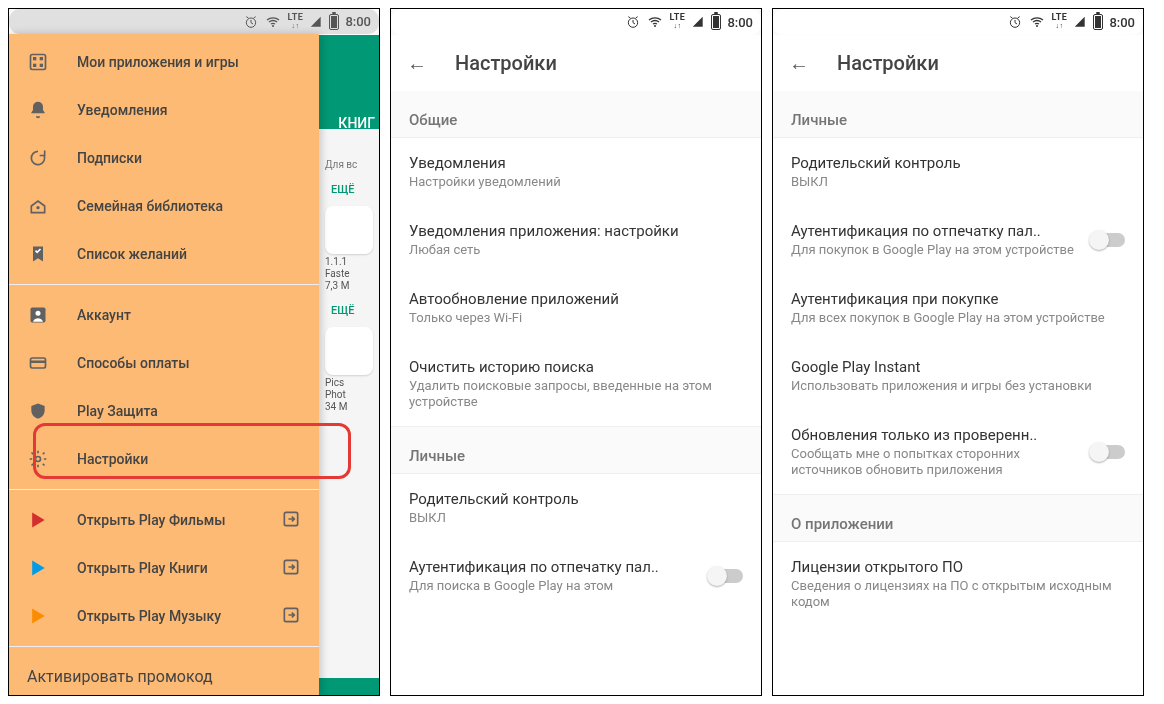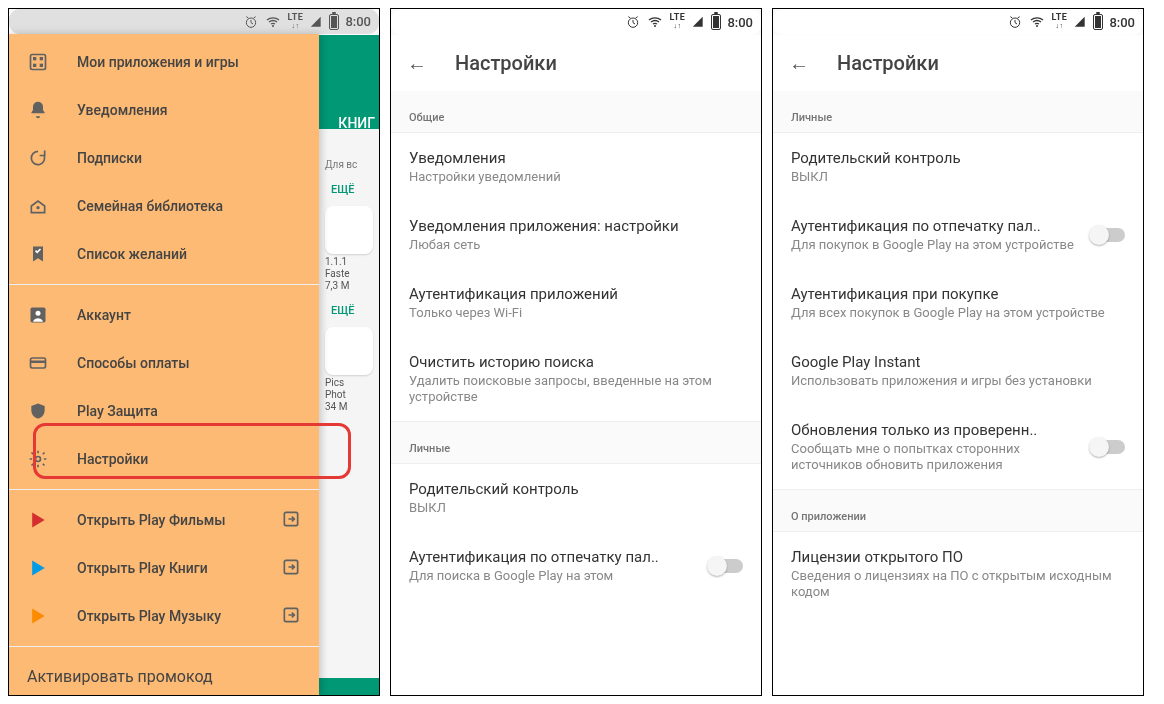--- a/index.html
+++ b/index.html
@@ -96,21 +96,21 @@
   .appbar {
     display:flex; align-items:center; gap:28px;
     height:56px; padding:0 16px;
     background:#fff; font-size:20px; color:#444; font-weight:500;
     border-bottom:1px solid rgba(0,0,0,0);
   }
   .appbar-shadow{box-shadow:0 2px 3px rgba(0,0,0,.15);}
   .back{font-size:20px;color:#555;cursor:pointer;}
   .content{flex:1;overflow-y:auto;background:#fff;}
   .section-hdr{
-    font-size:11px;color:#757575;font-weight:500;
+    font-size:15px;color:#757575;font-weight:500;
     padding:20px 18px 8px;
     background:#fafafa;
     border-top:1px solid #eee;border-bottom:1px solid #eee;
   }
   .section-hdr.first{border-top:none;}
   .row{
     padding:16px 18px; cursor:pointer;
     display:flex;align-items:center;gap:12px;
   }
   .row .txt{flex:1;}
@@ -376,21 +376,21 @@
         </div>
       </div>
     <div class="row">
         <div class="txt">
           <div class="title">Уведомления приложения: настройки</div>
           <div class="sub">Любая сеть</div>
         </div>
       </div>
     <div class="row">
         <div class="txt">
-          <div class="title">Аутентификация приложений</div>
+          <div class="title">Автообновление приложений</div>
           <div class="sub">Только через Wi-Fi</div>
         </div>
       </div>
     <div class="row">
         <div class="txt">
           <div class="title">Очистить историю поиска</div>
           <div class="sub">Удалить поисковые запросы, введенные на этом устройстве</div>
         </div>
       </div>
     <div class="section-hdr">Личные</div>

